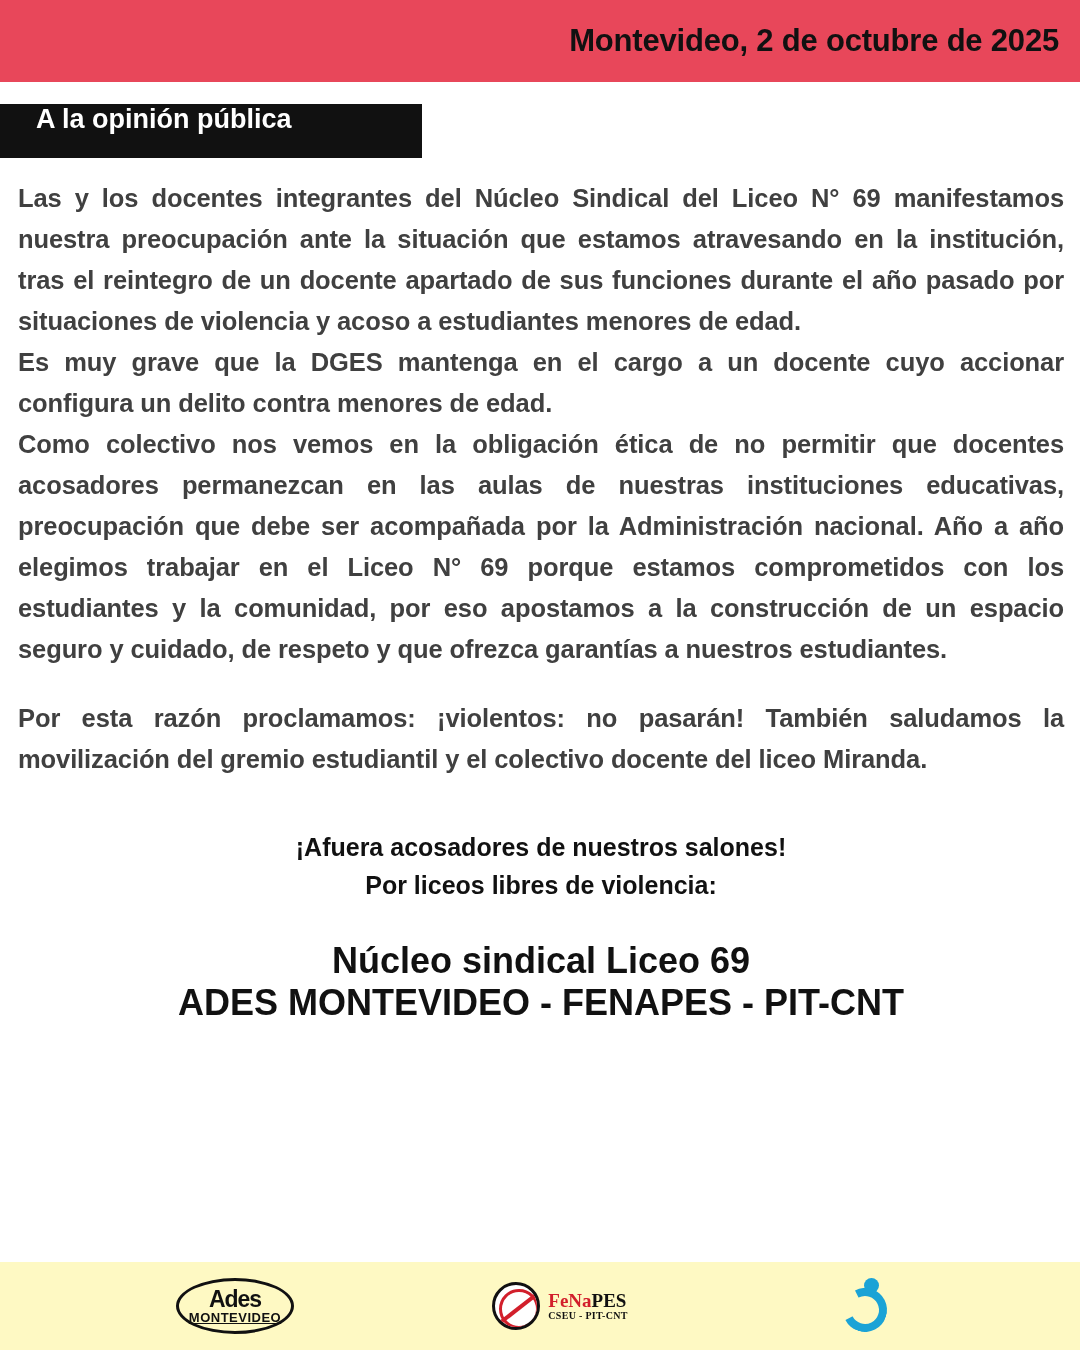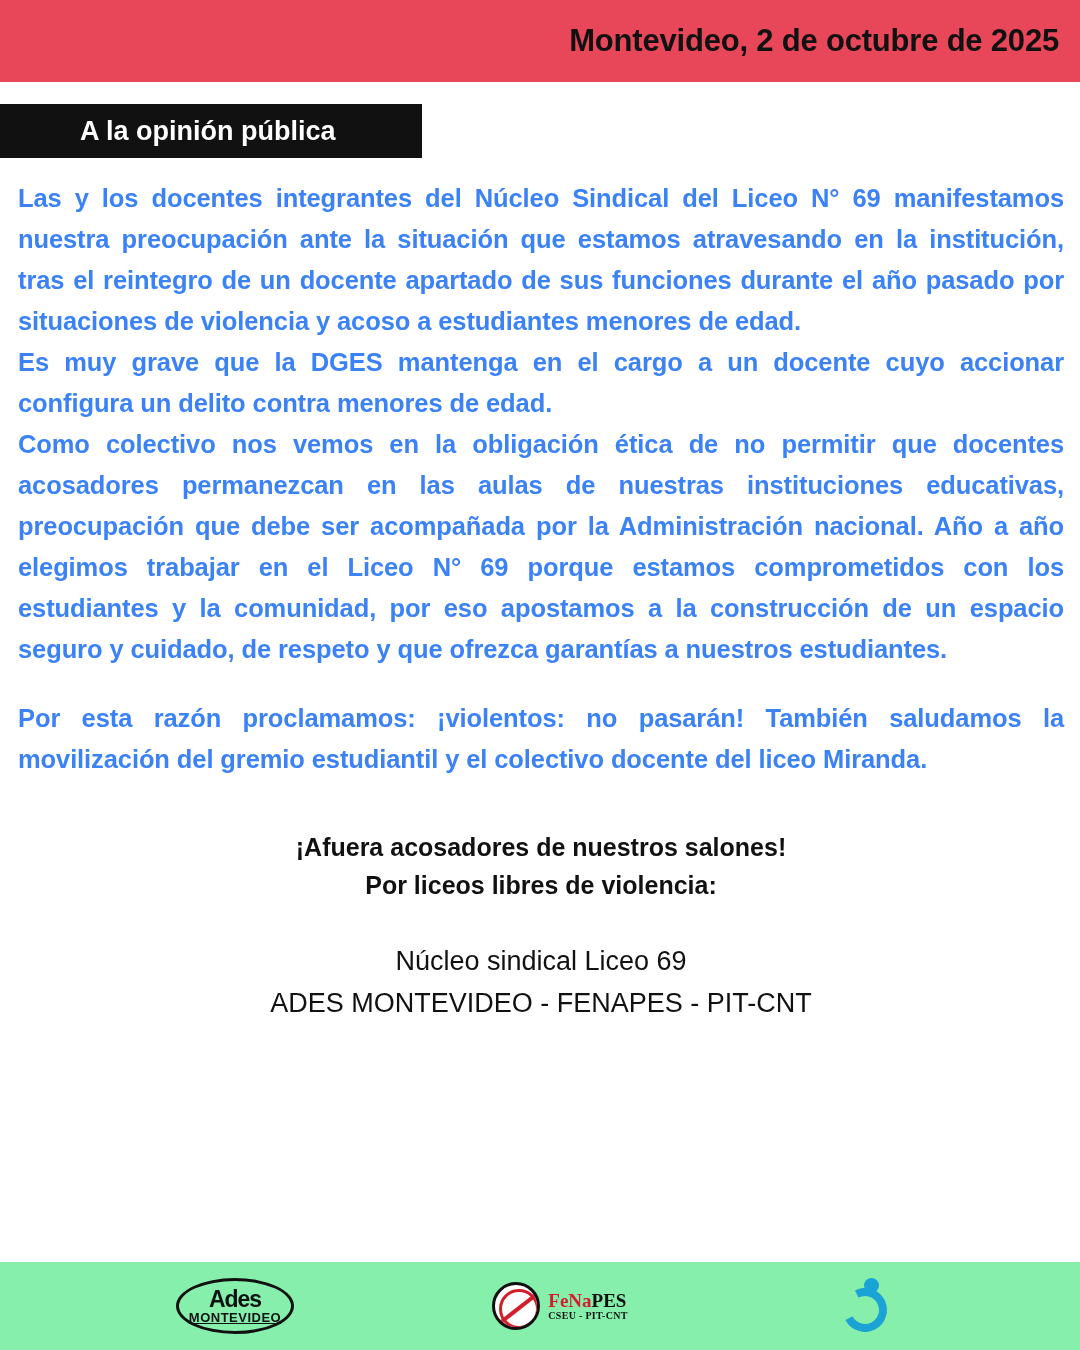--- a/index.html
+++ b/index.html
@@ -41,22 +41,21 @@
 
   
   .ribbon {
     position: absolute;
     top: 104px;
     left: 0;
     width: 422px;
     height: 54px;
     background: #111111;
     display: flex;
-    align-items: center;
-    padding-left: 80px;
+    padding-left: 36px;
   }
   .ribbon-text {
     color: #ffffff;
     font-size: 27px;
     font-weight: bold;
   }
 
   
   .body-wrap {
     position: absolute;
@@ -64,50 +63,50 @@
     left: 18px;
     width: 1046px;
   }
   p.just {
     margin: 0;
     text-align: justify;
     text-align-last: left;
     font-size: 25.5px;
     line-height: 41px;
     font-weight: bold;
-    color: #3b82f6;
+    color: #404040;
     letter-spacing: -0.1px;
   }
   .spacer-sm { height: 28px; }
   .center {
     margin: 0;
     text-align: center;
     font-size: 25px;
     line-height: 38px;
     font-weight: bold;
     color: #111111;
   }
   .closing-block { margin-top: 20px; }
   .signature-block { margin-top: 36px; }
   .signature-big {
     margin: 0;
     text-align: center;
-    font-size: 27px;
+    font-size: 36px;
     line-height: 42px;
-    font-weight: normal;
+    font-weight: bold;
     color: #111111;
   }
 
   
   .footer {
     position: absolute;
     bottom: 0; left: 0;
     width: 1080px;
     height: 88px;
-    background: #86efac;
+    background: #fef9c3;
     display: flex;
     align-items: center;
     justify-content: space-around;
     padding: 0 90px;
   }
   .logo { position: relative; height: 64px; display: flex; align-items: center; justify-content: center; }
 
   
   .logo-ades { width: 130px; }
   .ades-ring {

